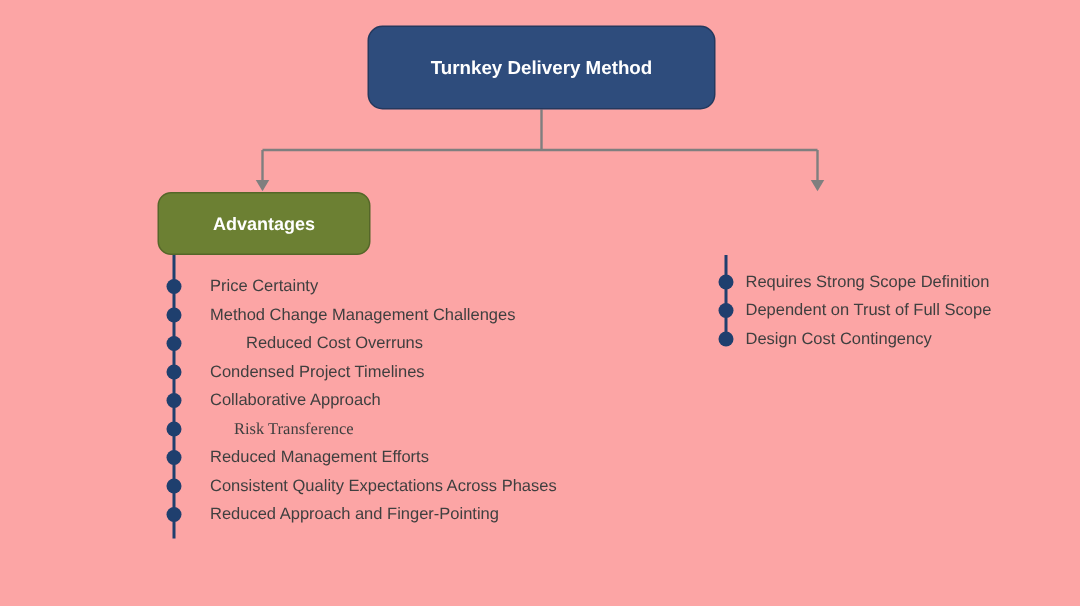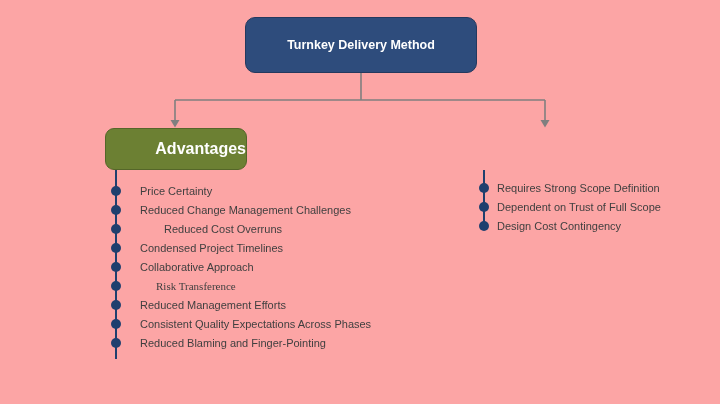--- a/index.html
+++ b/index.html
@@ -38,22 +38,21 @@
     left:245px;top:17px;width:232px;height:56px;
     background:var(--root-fill);
     border:1px solid var(--root-border);
     border-radius:10px;
     font-size:12.5px;
   }
   .branch-box{
     background:var(--branch-fill);
     border:1px solid var(--branch-border);
     border-radius:9px;
-    font-size:16px;
-    justify-content:flex-end;
+    font-size:12px;
   }
   .branch-advantages{left:105px;top:128px;width:142px;height:42px;}
   .branch-disadvantages{left:475px;top:128px;width:138px;height:42px;}
   .tl-line{
     position:absolute;
     width:1.5px;
     background:var(--bullet);
   }
   .bullet{
     position:absolute;
@@ -90,35 +89,35 @@
   <div class="node branch-box branch-advantages">
     <span>Advantages</span>
   </div>
 
 
   <div>
       <div class="tl-line" style="left: 115.25px; top: 170px; height: 189px;"></div>
       <span class="bullet" style="left: 111px; top: 186px;"></span>
       <div class="item-label" style="left: 140px; top: 183px;">Price Certainty</div>
       <span class="bullet" style="left: 111px; top: 205px;"></span>
-      <div class="item-label" style="left: 140px; top: 202px;">Reduced Change Management Challenges</div>
+      <div class="item-label" style="left: 140px; top: 202px;">Method Change Management Challenges</div>
       <span class="bullet" style="left: 111px; top: 224px;"></span>
       <div class="item-label" style="left: 140px; top: 221px; padding-left: 24px;">Reduced Cost Overruns</div>
       <span class="bullet" style="left: 111px; top: 243px;"></span>
       <div class="item-label" style="left: 140px; top: 240px;">Condensed Project Timelines</div>
       <span class="bullet" style="left: 111px; top: 262px;"></span>
       <div class="item-label" style="left: 140px; top: 259px;">Collaborative Approach</div>
       <span class="bullet" style="left: 111px; top: 281px;"></span>
       <div class="item-label" style="left: 156px; top: 278px; font-family: Liberation Serif, serif;">Risk Transference</div>
       <span class="bullet" style="left: 111px; top: 300px;"></span>
       <div class="item-label" style="left: 140px; top: 297px;">Reduced Management Efforts</div>
       <span class="bullet" style="left: 111px; top: 319px;"></span>
       <div class="item-label" style="left: 140px; top: 316px;">Consistent Quality Expectations Across Phases</div>
       <span class="bullet" style="left: 111px; top: 338px;"></span>
-      <div class="item-label" style="left: 140px; top: 335px;">Reduced Blaming and Finger-Pointing</div>
+      <div class="item-label" style="left: 140px; top: 335px;">Reduced Approach and Finger-Pointing</div>
     </div>
   <div>
       <div class="tl-line" style="left: 483.25px; top: 170px; height: 57px;"></div>
       <span class="bullet" style="left: 479px; top: 183px;"></span>
       <div class="item-label" style="left: 497px; top: 180px;">Requires Strong Scope Definition</div>
       <span class="bullet" style="left: 479px; top: 202px;"></span>
       <div class="item-label" style="left: 497px; top: 199px;">Dependent on Trust of Full Scope</div>
       <span class="bullet" style="left: 479px; top: 221px;"></span>
       <div class="item-label" style="left: 497px; top: 218px;">Design Cost Contingency</div>
     </div>

